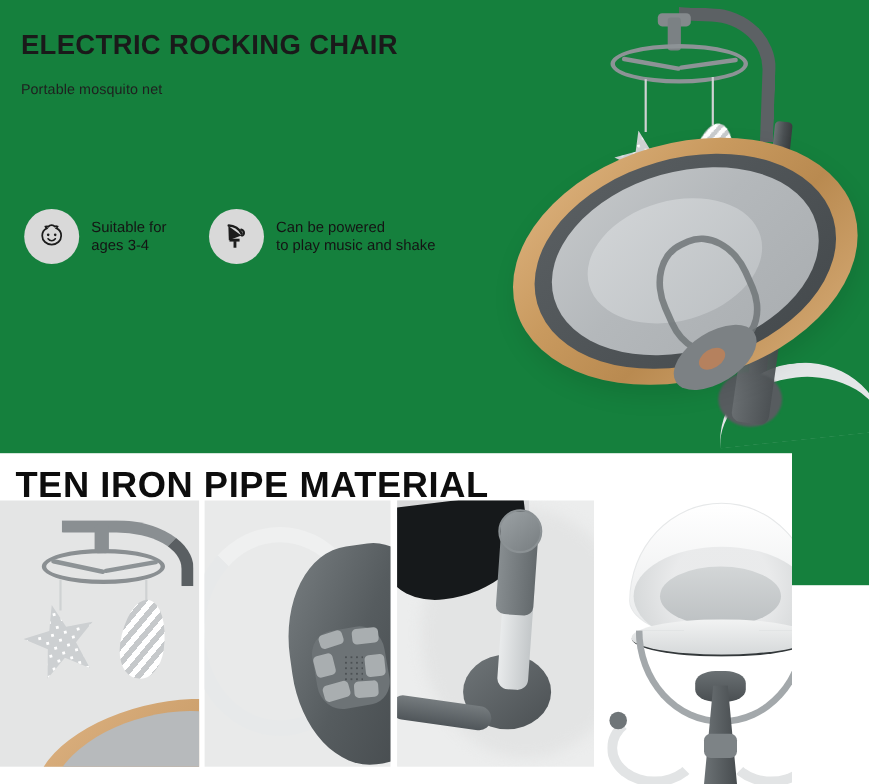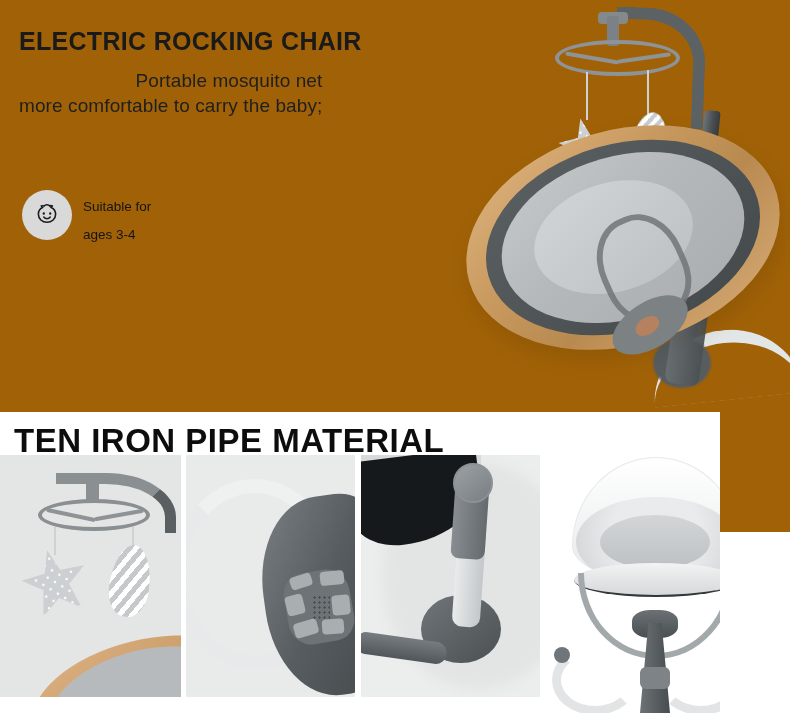--- a/index.html
+++ b/index.html
@@ -9,33 +9,32 @@
     background: #ffffff;
     overflow: hidden;
     position: relative;
   }
   .page { position: relative; width: 790px; height: 713px; }
 
   
   .hero {
     position: absolute; left: 0; top: 0;
     width: 790px; height: 532px;
-    background: #a16207;
+    background: #15803d;
     overflow: hidden;
   }
   .hero-title {
     position: absolute; left: 19px; top: 27px;
     font-size: 25px; font-weight: bold; letter-spacing: 0.3px;
     color: #1a1a1a; white-space: nowrap;
   }
   .hero-sub {
     position: absolute; left: 19px; top: 68px;
-    font-size: 19px; line-height: 25px; color: #1f1f1f;
+    font-size: 13px; line-height: 25px; color: #1f1f1f;
     letter-spacing: 0.1px;
-    text-align: right;
   }
   .hero-sub div { white-space: nowrap; }
 
   
   .features {
     position: absolute; left: 22px; top: 185px;
     display: grid;
     grid-template-columns: 168px 220px;
     grid-template-rows: 59px 59px;
   }
@@ -43,21 +42,21 @@
   .feat-circle {
     width: 50px; height: 50px; border-radius: 50%;
     background: #d9d9d9;
     display: flex; align-items: center; justify-content: center;
     flex: none;
   }
   .feat-label {
     margin-left: 11px;
     font-size: 13.5px; line-height: 16px; color: #141414;
   }
-  .feat-label span { display: block; white-space: nowrap; margin-top: 12px; }
+  .feat-label span { display: block; white-space: nowrap; }
 
   
   .hero-photo {
     position: absolute; left: 455px; top: 0;
     width: 335px; height: 412px;
   }
   .mobile-arm {
     position: absolute; left: 160px; top: 8px;
     width: 90px; height: 120px;
     border-right: 12px solid #5c6164;
@@ -370,40 +369,54 @@
 <body>
 
 <div class="page">
 
   <section class="hero">
 
     <h1 class="hero-title">ELECTRIC ROCKING CHAIR</h1>
 
     <div class="hero-sub">
       <div>Portable mosquito net</div>
-      <div>more comfortable to carry the baby;</div>
     </div>
 
     <div class="features">
 
       <div class="feature">
         <div class="feat-circle">
           <svg width="30" height="30" viewBox="0 0 32 32">
             <path d="M16 5c-1.6 0-2.6.6-3.2 1.4C11.4 5.9 10 6.4 10 6.4s.5 1.1 1.2 1.7C8.6 9.3 6.8 11.8 6.8 15.3c0 4.8 4.1 8.5 9.2 8.5s9.2-3.7 9.2-8.5c0-3.6-2-6.2-4.7-7.4.6-.6 1.1-1.6 1.1-1.6s-1.4-.5-2.8 0C18.4 5.6 17.5 5 16 5z" fill="none" stroke="#1c1c1c" stroke-width="1.7"></path>
             <circle cx="12.6" cy="14.4" r="1.25" fill="#1c1c1c"></circle>
             <circle cx="19.4" cy="14.4" r="1.25" fill="#1c1c1c"></circle>
             <path d="M12.5 18.2c1 1.3 2.1 1.9 3.5 1.9s2.5-.6 3.5-1.9" fill="none" stroke="#1c1c1c" stroke-width="1.6" stroke-linecap="round"></path>
           </svg>
         </div>
         <div class="feat-label">
           <span>Suitable for</span>
           <span>ages 3-4</span>
         </div>
       </div>
 
+      <div class="feature">
+        <div class="feat-circle">
+          <svg width="32" height="32" viewBox="0 0 32 32">
+            <path d="M9 6c5 0 9.5 3.4 11.6 7.2" fill="none" stroke="#1c1c1c" stroke-width="2.4" stroke-linecap="round"></path>
+            <path d="M20.2 9.6c1.8.6 2.8 2 2.6 3.6-.2 1.4-1.4 2.1-2.4 1.7" fill="none" stroke="#1c1c1c" stroke-width="1.8" stroke-linecap="round"></path>
+            <path d="M8.6 6.5 L9 19.5 L20.5 15.2 Z" fill="#1c1c1c"></path>
+            <rect x="9.6" y="18" width="9.2" height="2.6" fill="#1c1c1c"></rect>
+            <rect x="13.3" y="20.2" width="2.6" height="6" fill="#1c1c1c"></rect>
+          </svg>
+        </div>
+        <div class="feat-label">
+          <span>Can be powered</span>
+          <span>to play music and shake</span>
+        </div>
+      </div>
 
 
 
     </div>
 
     <div class="hero-photo">
       <div class="mobile-arm"></div>
       <div class="mobile-arm2"></div>
       <div class="mobile-hub"></div>
       <div class="mobile-stem"></div>

